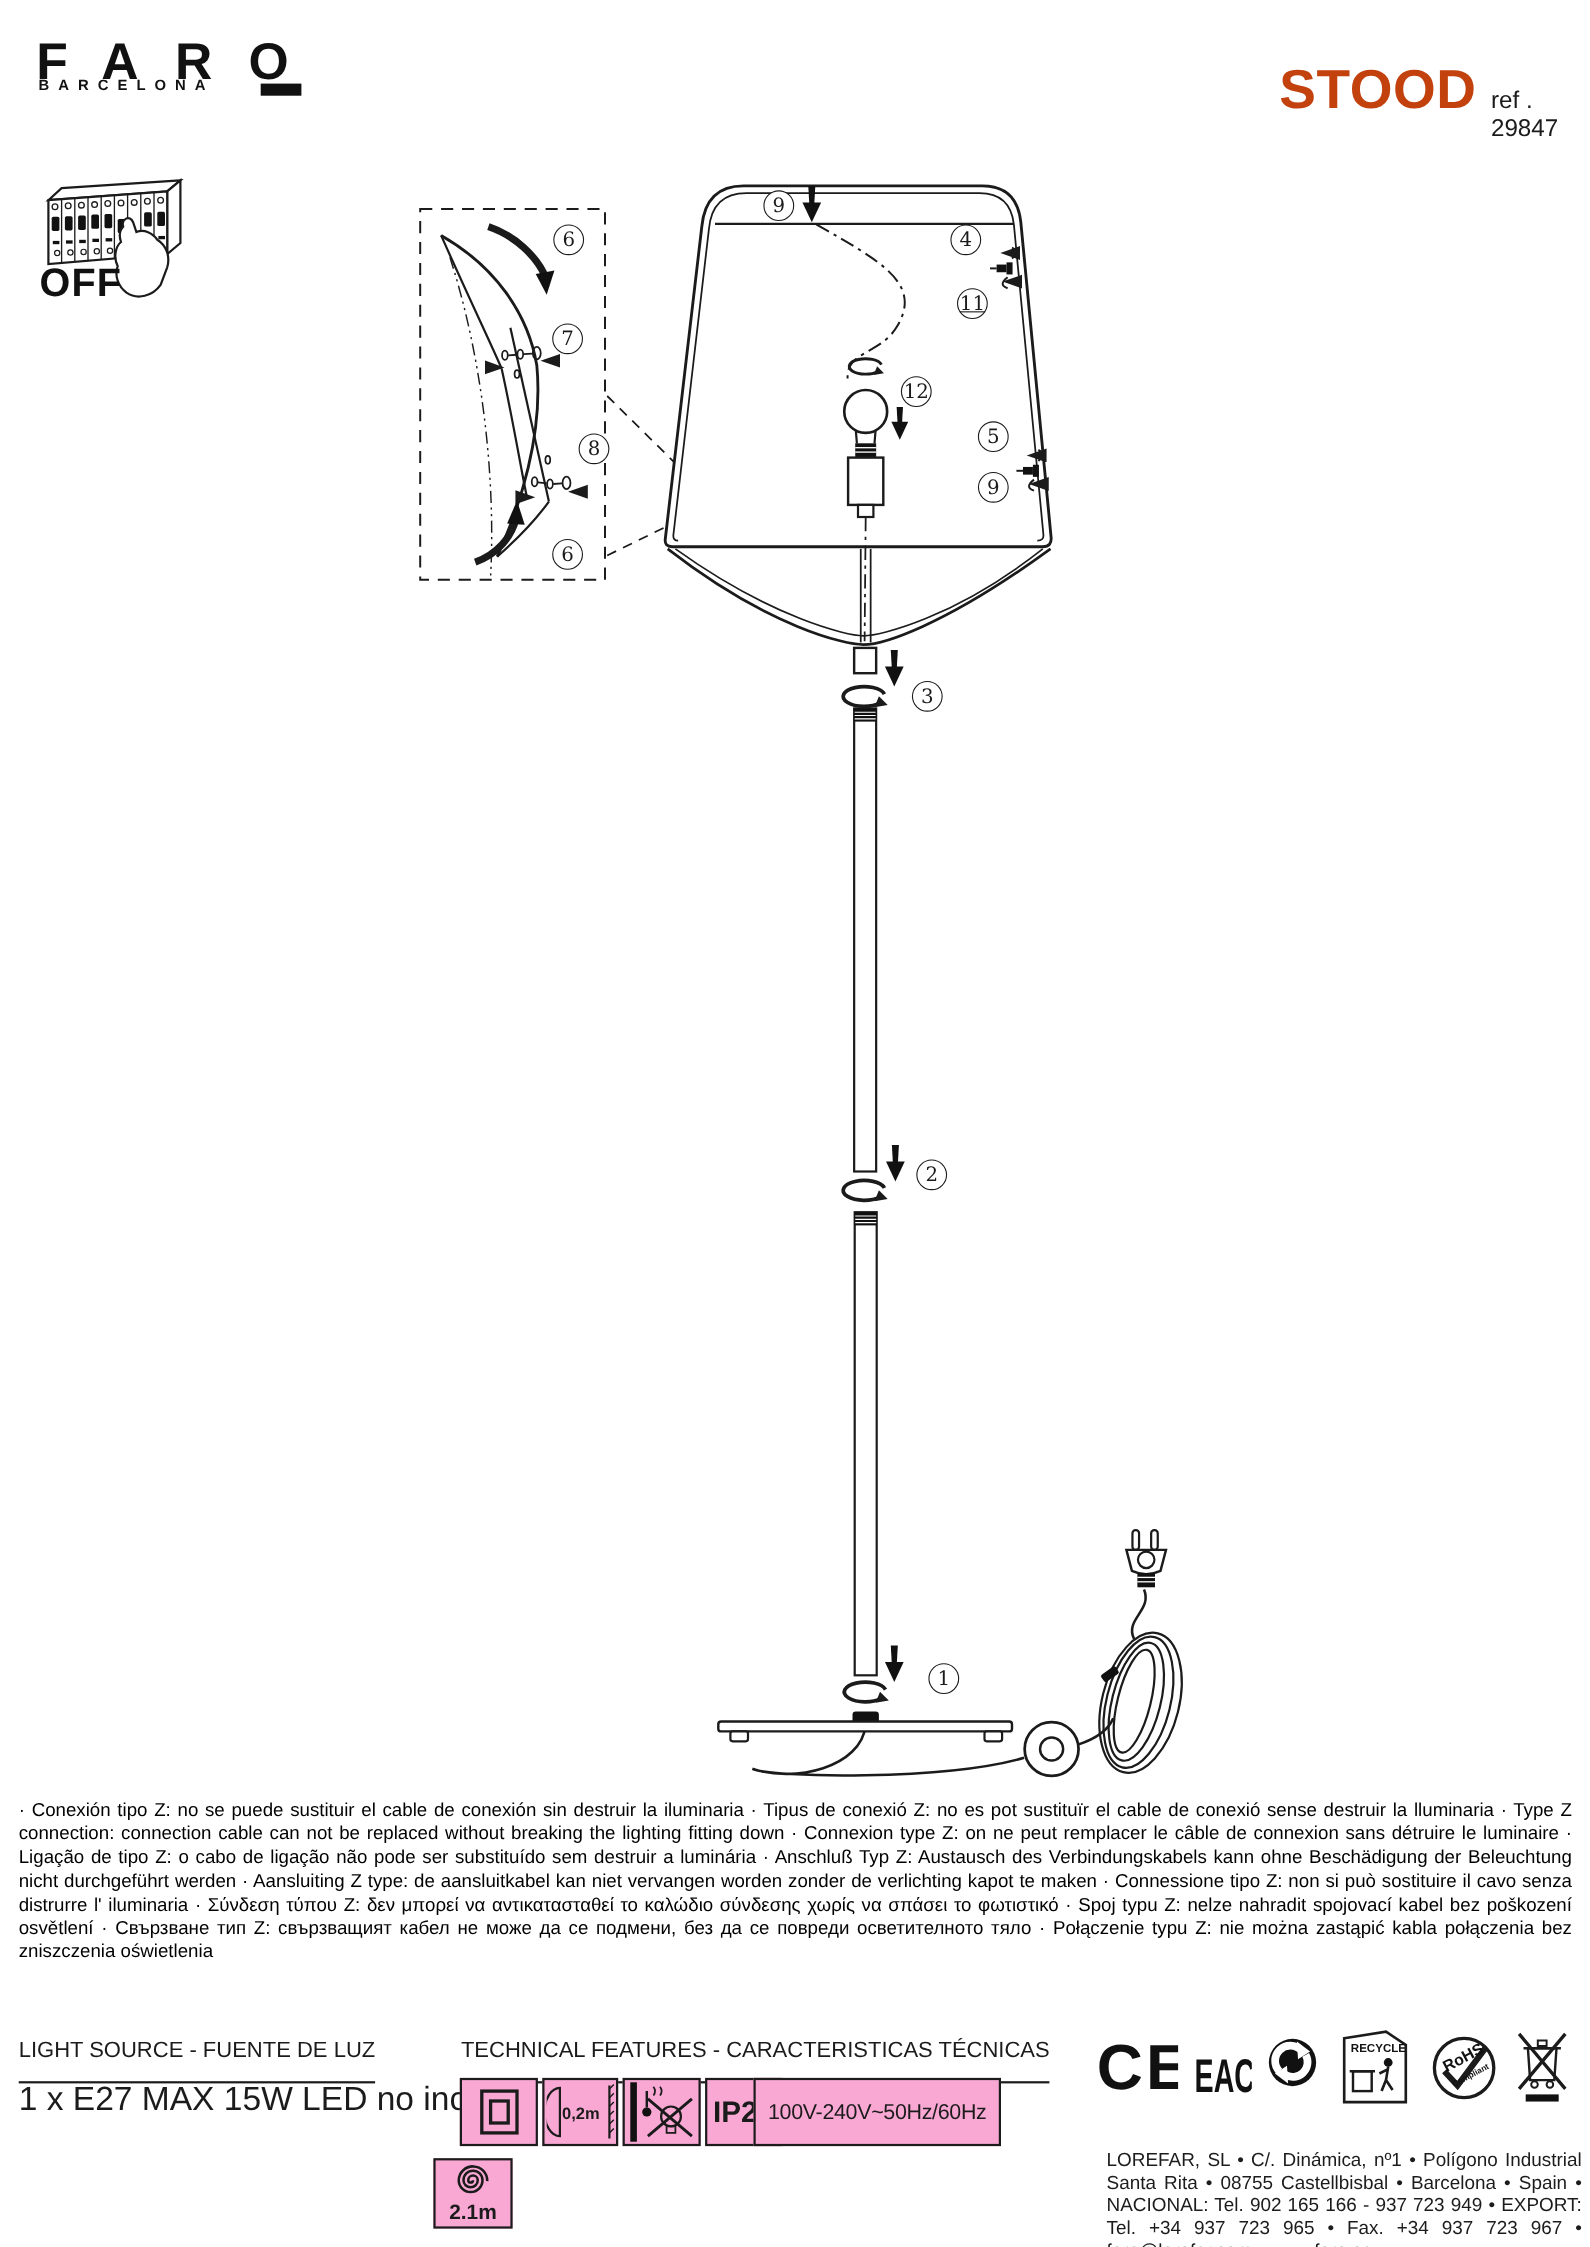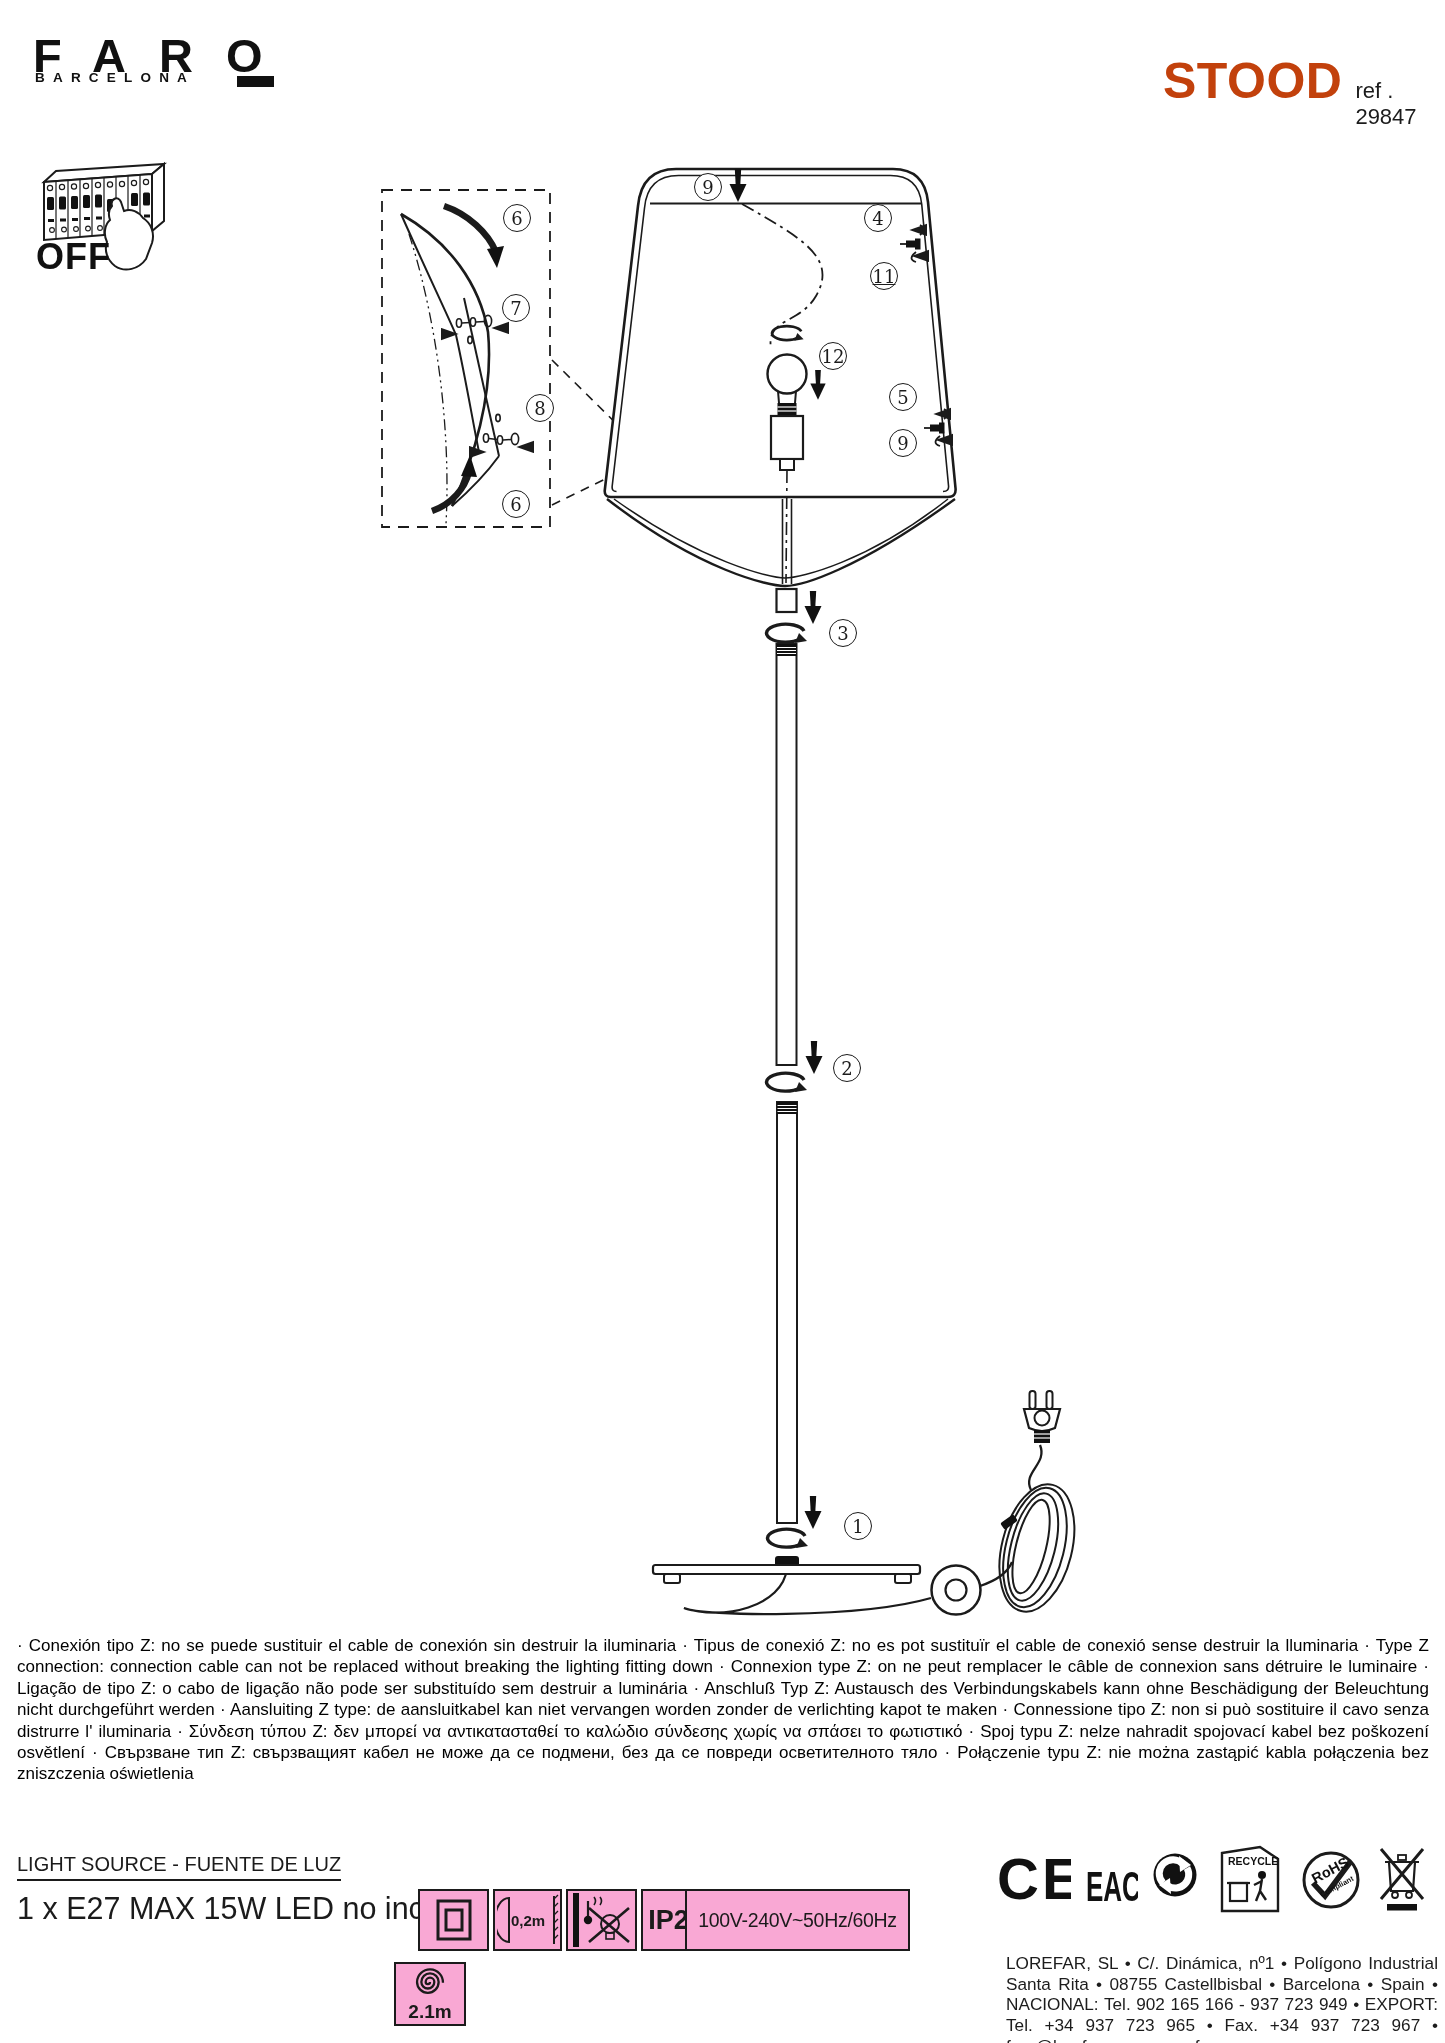--- a/index.html
+++ b/index.html
@@ -20,21 +20,21 @@
   .off-label{position:absolute;left:36px;top:236px;font-size:36px;font-weight:bold;letter-spacing:1px;color:#111;}
 
   
   .step{position:absolute;width:28px;height:28px;border:1.8px solid #1b1b1b;border-radius:50%;
         display:flex;align-items:center;justify-content:center;font-family:"DejaVu Serif",serif;
         font-size:18px;color:#1b1b1b;background:#fff;box-sizing:border-box;}
 
   .notice{position:absolute;left:17px;top:1635px;width:1412px;font-size:17px;line-height:21.4px;
           text-align:justify;color:#000000;}
 
-  .sec-title{position:absolute;font-size:20px;color:#1b1b1b;border-bottom:2px solid #1b1b1b;padding-bottom:3px;}
+  .sec-title{position:absolute;font-size:20px;color:#1b1b1b;border-bottom:2px solid #1b1b1b;padding-bottom:16px;}
   .ls-spec{position:absolute;left:17px;top:1891px;font-size:30.5px;color:#1b1b1b;}
 
   .tbox{position:absolute;border:2.2px solid #1b1b1b;background:#f9a8d4;box-sizing:border-box;
         display:flex;align-items:center;justify-content:center;}
   .ip{font-size:27px;font-weight:bold;}
   .volt{font-size:19.5px;letter-spacing:-0.3px;white-space:nowrap;}
   .cable-box{flex-direction:column;gap:2px;}
   .cable-len{font-size:19px;font-weight:bold;}
 
   .mark{position:absolute;}
@@ -267,20 +267,21 @@
 <div class="step" style="left:503px;top:204px;">6</div>
 <div class="step" style="left:502px;top:294px;">7</div>
 <div class="step" style="left:526px;top:394px;">8</div>
 <div class="step" style="left:502px;top:490px;">6</div>
 
 <div class="notice">· Conexión tipo Z: no se puede sustituir el cable de conexión sin destruir la iluminaria · Tipus de conexió Z: no es pot sustituïr el cable de conexió sense destruir la lluminaria · Type Z connection: connection cable can not be replaced without breaking the lighting fitting down · Connexion type Z: on ne peut remplacer le câble de connexion sans détruire le luminaire · Ligação de tipo Z: o cabo de ligação não pode ser substituído sem destruir a luminária · Anschluß Typ Z: Austausch des Verbindungskabels kann ohne Beschädigung der Beleuchtung nicht durchgeführt werden · Aansluiting Z type: de aansluitkabel kan niet vervangen worden zonder de verlichting kapot te maken · Connessione tipo Z: non si può sostituire il cavo senza distrurre l' iluminaria · Σύνδεση τύπου Z: δεν μπορεί να αντικατασταθεί το καλώδιο σύνδεσης χωρίς να σπάσει το φωτιστικό · Spoj typu Z: nelze nahradit spojovací kabel bez poškození osvětlení · Свързване тип Z: свързващият кабел не може да се подмени, без да се повреди осветителното тяло · Połączenie typu Z: nie można zastąpić kabla połączenia bez zniszczenia oświetlenia</div>
 
 <div class="sec-title" style="left:17px;top:1853px;">LIGHT SOURCE - FUENTE DE LUZ</div>
 <div class="ls-spec">1 x E27 MAX 15W LED no incl.</div>
 
+<div class="sec-title" style="left:419px;top:1853px;">TECHNICAL FEATURES - CARACTERISTICAS TÉCNICAS</div>
 
 <div class="tbox" style="left:418px;top:1889px;width:71px;height:62px;">
   <svg width="42" height="48" viewBox="0 0 42 48">
     <rect x="5" y="5" width="32" height="38" fill="none" stroke="#1b1b1b" stroke-width="3"></rect>
     <rect x="13" y="14" width="16" height="20" fill="none" stroke="#1b1b1b" stroke-width="3"></rect>
   </svg>
 </div>
 
 <div class="tbox" style="left:493px;top:1889px;width:69px;height:62px;">
   <svg width="62" height="54" viewBox="0 0 62 54">

